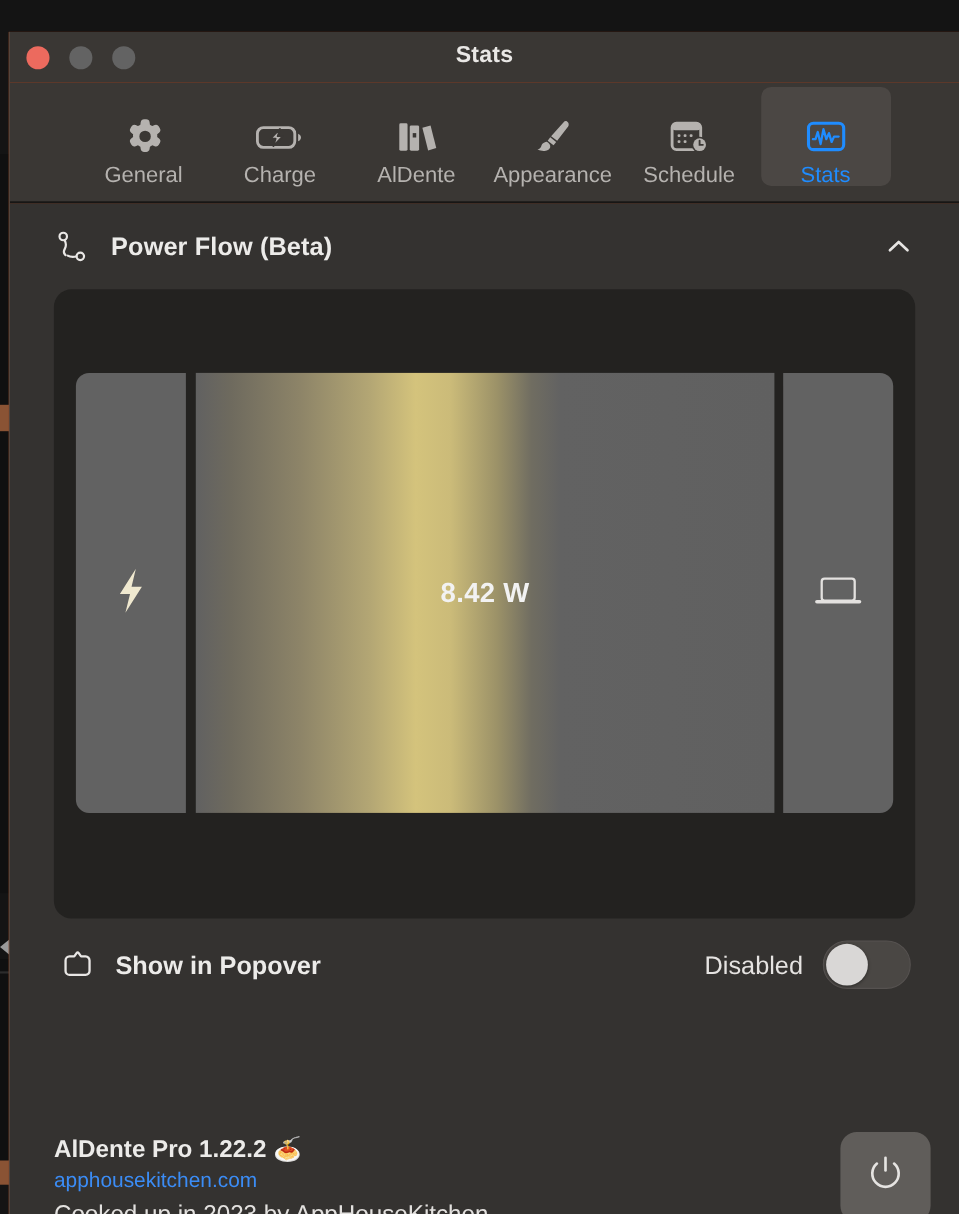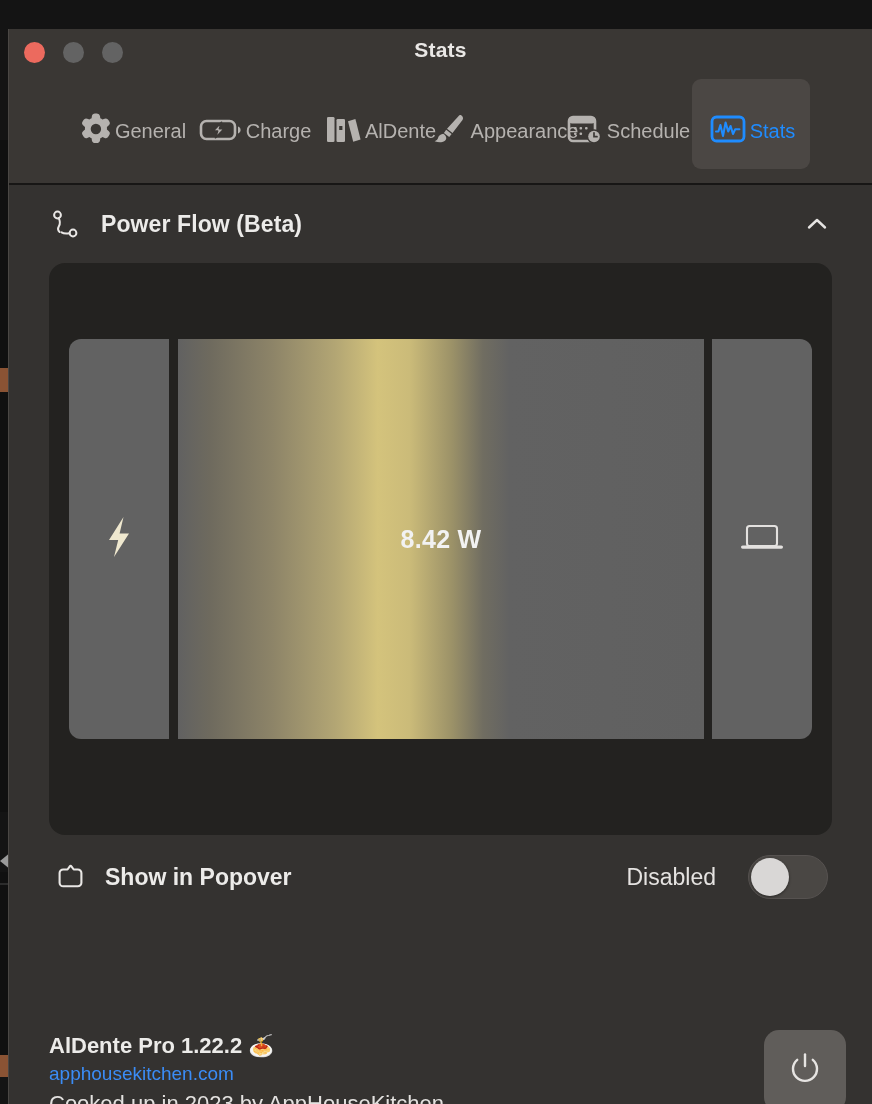--- a/index.html
+++ b/index.html
@@ -106,23 +106,23 @@
     align-items: flex-start;
     justify-content: center;
     gap: 6px;
     padding-top: 4px;
   }
   .tool {
     width: 118px;
     height: 90px;
     border-radius: 9px;
     display: flex;
-    flex-direction: row;
-    align-items: center;
-    justify-content: center;
+    flex-direction: column;
+    align-items: center;
+    justify-content: flex-end;
     padding-top: 10px;
     cursor: default;
   }
   .tool.selected { background: #4b4744; }
   .tool-icon {
     height: 44px;
     display: flex;
     align-items: center;
     justify-content: center;
   }
@@ -239,21 +239,21 @@
   #popover-label {
     margin-left: 18px;
     font-size: 23px;
     font-weight: bold;
     color: #ecebe9;
   }
   #popover-right {
     margin-left: auto;
     display: flex;
     align-items: center;
-    gap: 32px;
+    gap: 18px;
   }
   #popover-state {
     font-size: 23px;
     color: #e5e3e1;
   }
   #popover-toggle {
     width: 80px;
     height: 44px;
     border-radius: 22px;
     background: #4a4744;

